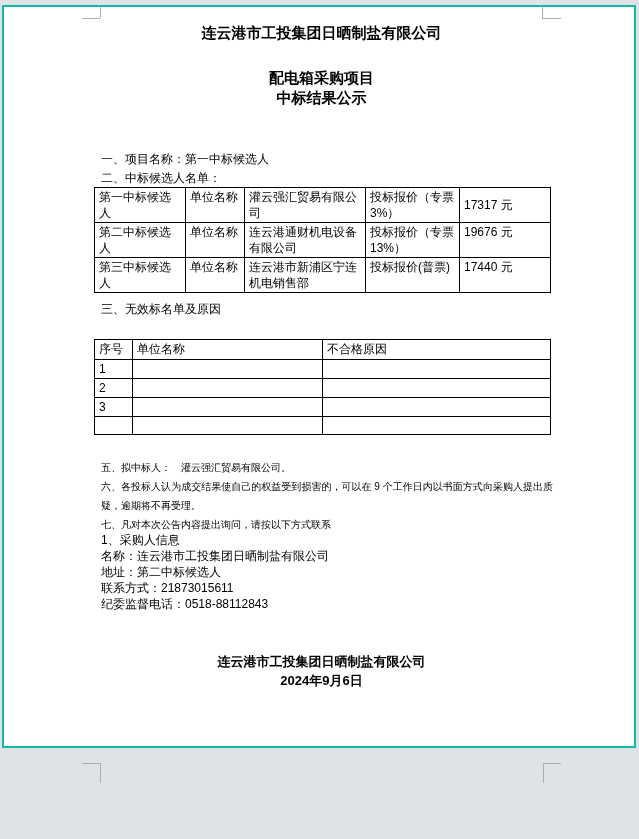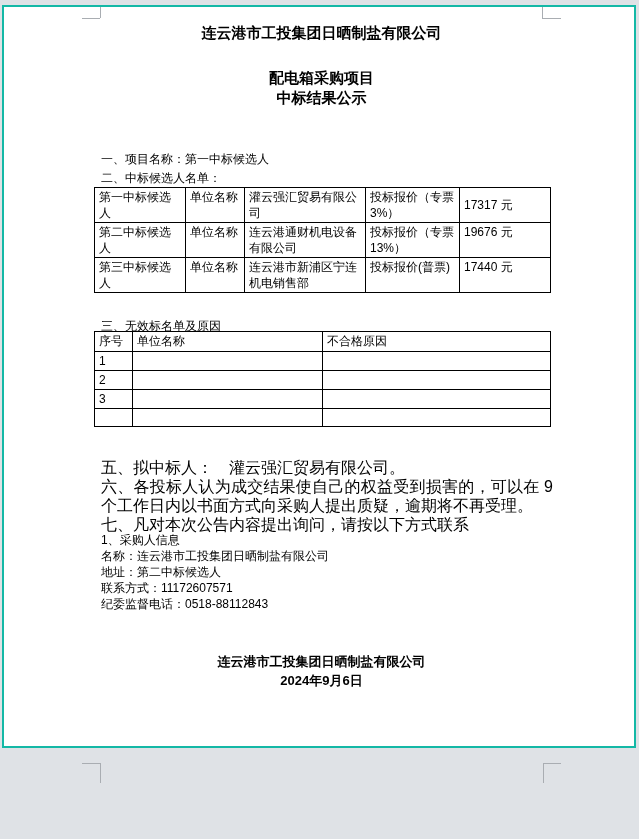--- a/index.html
+++ b/index.html
@@ -32,21 +32,21 @@
     font-size:12px; line-height:16px;
     padding:1px 4px;
     vertical-align:top;
     overflow:hidden;
     word-break:break-all;
   }
   .t-winners { width:456px; }
   .t-invalid { width:456px; }
   td.vmid { vertical-align:middle; }
 
-  .para-block { font-size:16px; line-height:19px; width:452px; }
+  .para-block { font-size:10px; line-height:19px; width:452px; }
   .para-block .jst { text-align:justify; }
   .contact-block { font-size:12px; line-height:16px; width:452px; }
   .footer-block { width:443px; text-align:center; font-weight:bold; font-size:13px; line-height:18.5px; }
 </style>
 </head>
 <body>
 
 <div class="page">
 
   <div class="crop" style="left:96px; top:0; width:1px; height:11px;"></div>
@@ -93,23 +93,23 @@
         <tr style="height:35px;">
           <td>第三中标候选人</td>
           <td>单位名称</td>
           <td>连云港市新浦区宁连机电销售部</td>
           <td>投标报价(普票)</td>
           <td>17440 元</td>
         </tr>
       </tbody>
     </table>
 
-    <div class="abs sec" style="top:295px; left:1px;margin-top:17px;">三、无效标名单及原因</div>
+    <div class="abs sec" style="top:295px; left:1px;">三、无效标名单及原因</div>
 
-    <table class="abs t-invalid" style="top:324px; left:-6px;">
+    <table class="abs t-invalid" style="top:332px; left:-6px;">
       <colgroup>
         <col style="width:38px;">
           <col style="width:190px;">
           <col style="width:228px;">
       </colgroup>
       <tbody>
         <tr style="height:20px;">
           <td>序号</td>
           <td>单位名称</td>
           <td>不合格原因</td>
@@ -140,21 +140,21 @@
     <div class="abs para-block" style="top:451px; left:1px;">
       <div>五、拟中标人：　灌云强汇贸易有限公司。</div>
       <div class="jst">六、各投标人认为成交结果使自己的权益受到损害的，可以在 9 个工作日内以书面方式向采购人提出质疑，逾期将不再受理。</div>
       <div>七、凡对本次公告内容提出询问，请按以下方式联系</div>
     </div>
 
     <div class="abs contact-block" style="top:525px; left:1px;">
       <div>1、采购人信息</div>
       <div>名称：连云港市工投集团日晒制盐有限公司</div>
       <div>地址：第二中标候选人</div>
-      <div>联系方式：11172607571</div>
+      <div>联系方式：21873015611</div>
       <div>纪委监督电话：0518-88112843</div>
     </div>
 
     <div class="abs footer-block" style="top:646px;">
       <div>连云港市工投集团日晒制盐有限公司</div>
       <div>2024年9月6日</div>
     </div>
 
   </div>
 </div>

